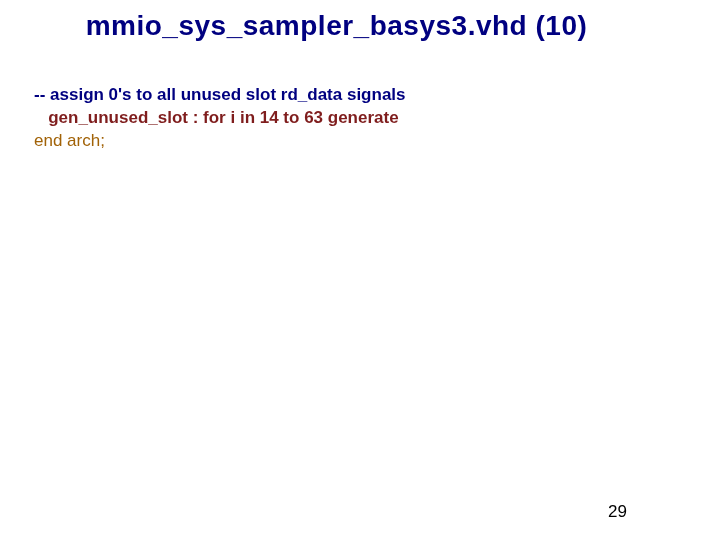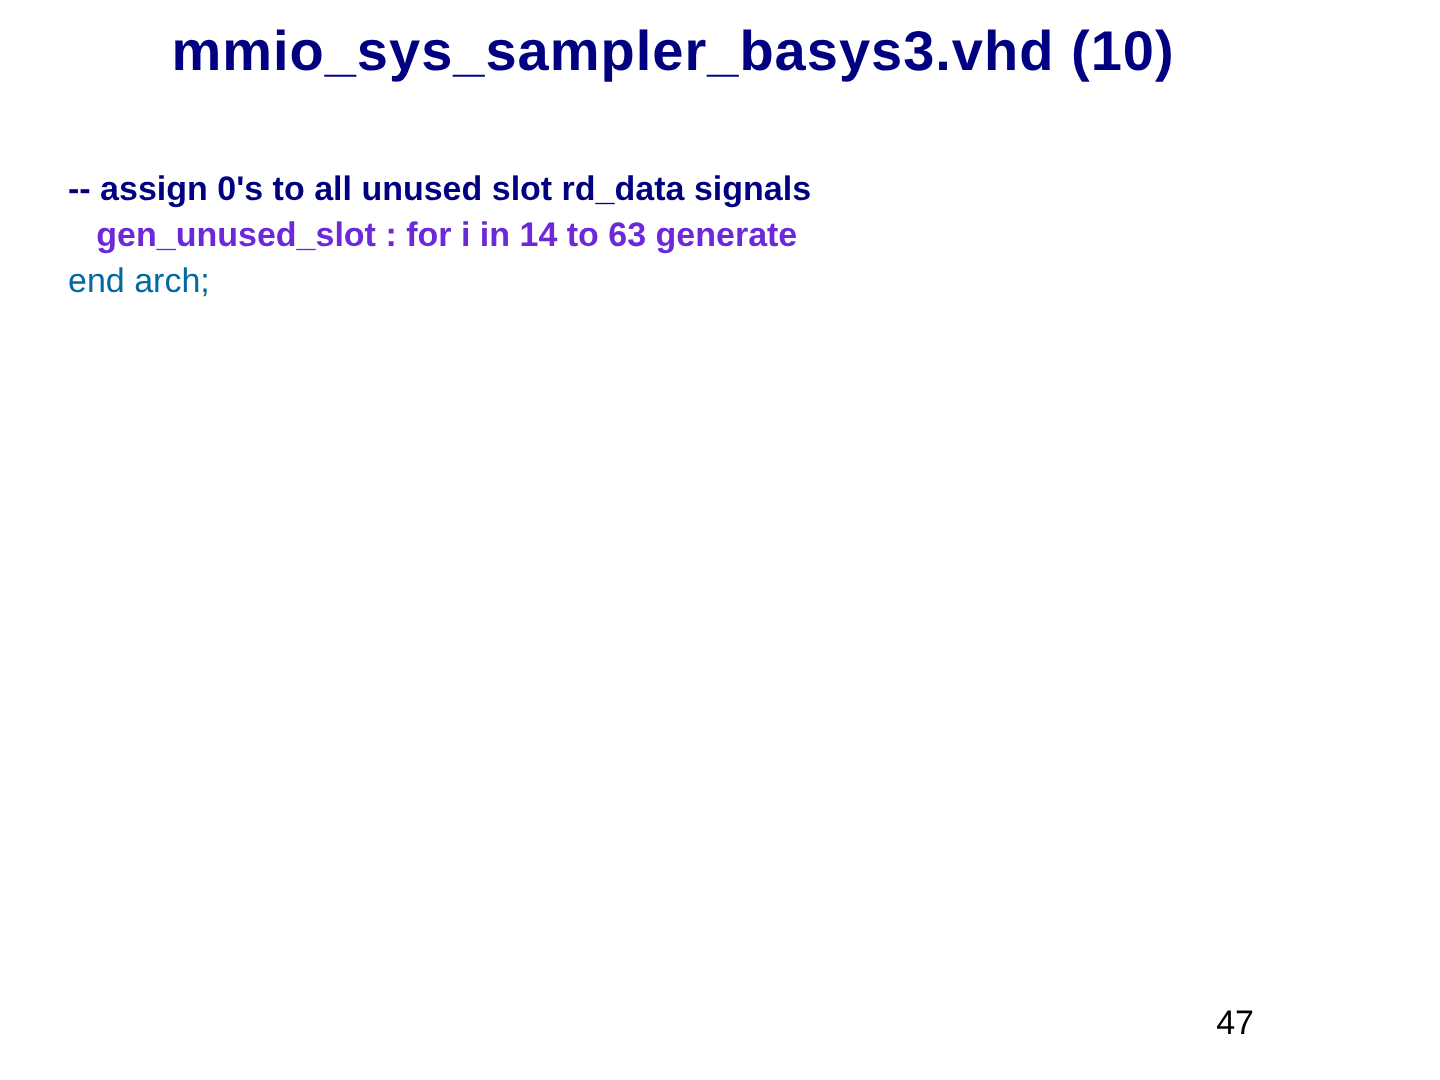--- a/index.html
+++ b/index.html
@@ -34,36 +34,36 @@
     top: 84px;
     left: 34px;
     right: 18px;
     font-size: 17px;
     font-weight: bold;
     color: #000000;
     line-height: 1.35;
   }
   .line { white-space: pre; }
   .comment { color: #000080; }
-  .stmt { color: #6d28d9; }
-  .end-arch { color: #0369a1; font-weight: normal; }
+  .stmt { color: #7f1d1d; }
+  .end-arch { color: #a16207; font-weight: normal; }
   .page-number {
     position: absolute;
     bottom: 18px;
     right: 46px;
     font-size: 17px;
     color: #000000;
   }
 </style>
 </head>
 <body>
 
 <div class="slide">
   <div class="title">mmio_sys_sampler_basys3.vhd (10)</div>
 
   <div class="body">
     <div class="line comment">-- assign 0's to all unused slot rd_data signals</div>
     <div class="line stmt">   gen_unused_slot : for i in 14 to 63 generate</div>
     <div class="line end-arch">end arch;</div>
   </div>
 
-  <div class="page-number">47</div>
+  <div class="page-number">29</div>
 </div>
 
 </body></html>

